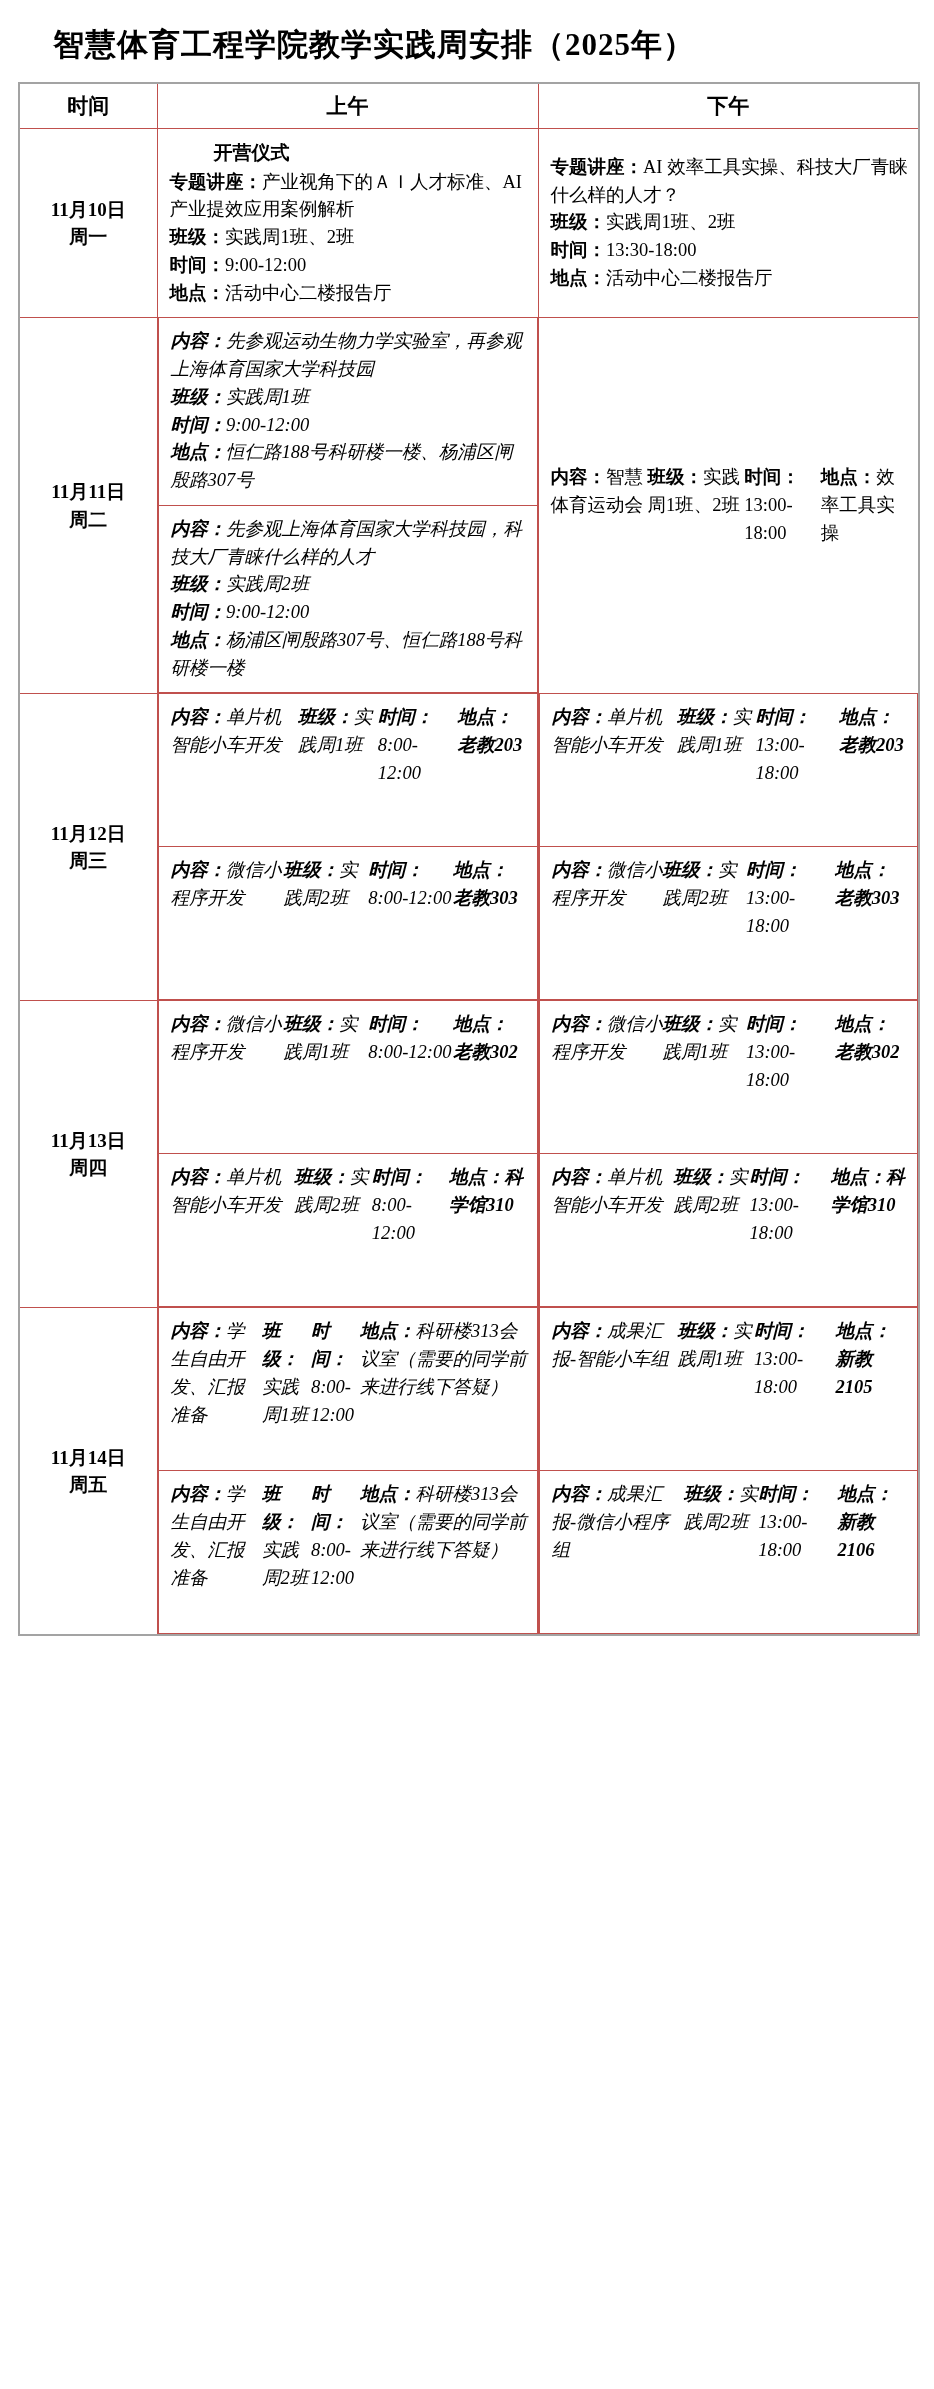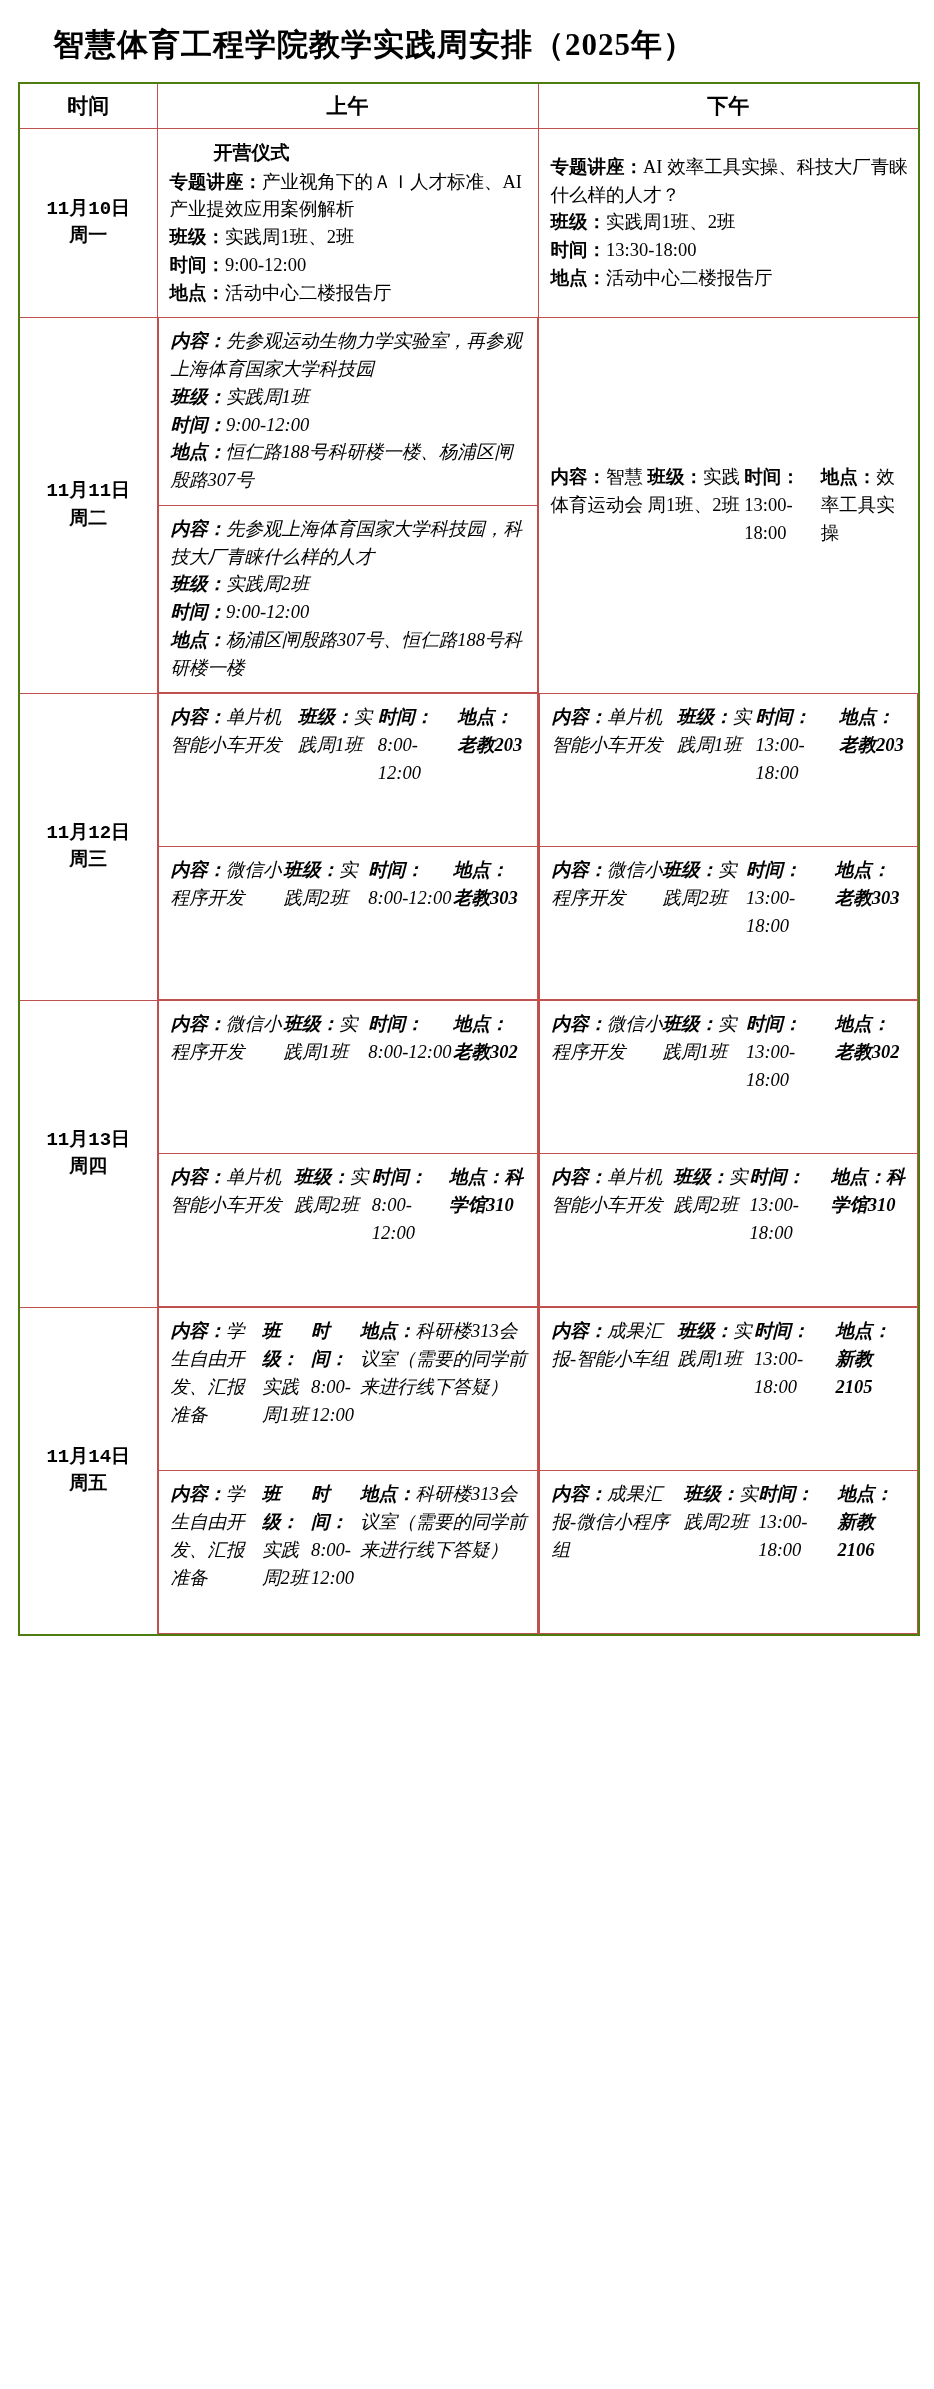--- a/index.html
+++ b/index.html
@@ -22,21 +22,21 @@
     font-size: 31px;
     font-weight: bold;
     letter-spacing: 1px;
     padding: 10px 0 16px 0;
     font-family: "Liberation Serif", "DejaVu Serif", serif;
   }
   table.sched {
     border-collapse: collapse;
     width: 900px;
     table-layout: fixed;
-    border: 2px solid #4d7c0f;
+    border: 2px solid #a3a3a3;
     padding-left: 7px;
   }
   table.sched td, table.sched th {
     border: 1px solid #c0504d;
     vertical-align: middle;
     padding: 0;
   }
   .hdr td {
     text-align: center;
     font-size: 21px;
@@ -46,21 +46,21 @@
   }
   .col-day { width: 138px; }
   .col-am  { width: 381px; }
   .col-pm  { width: 381px; }
 
   .daycell {
     text-align: center;
     font-size: 19px;
     font-weight: bold;
     line-height: 1.45;
-    font-family: Liberation Mono, monospace;
+    font-family: Liberation Serif, serif;
   }
 
   .cellbox {
     padding: 10px 10px 10px 12px;
     box-sizing: border-box;
   }
   .cellbox.vcenter {
     display: flex;
     flex-direction: row;
     justify-content: center;

